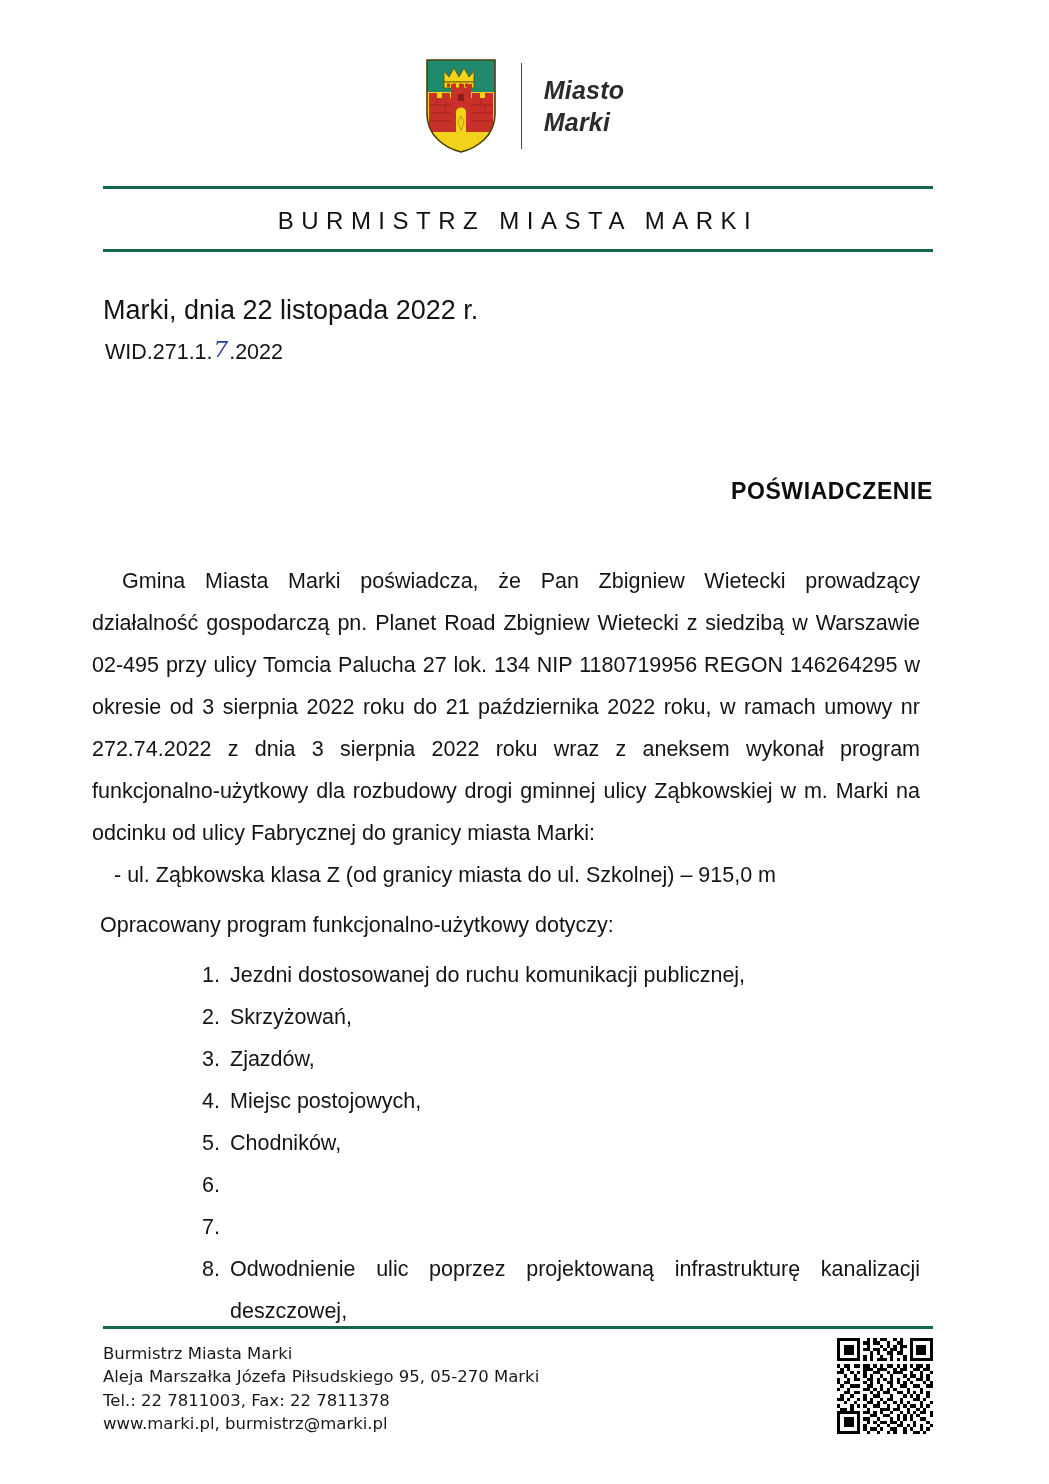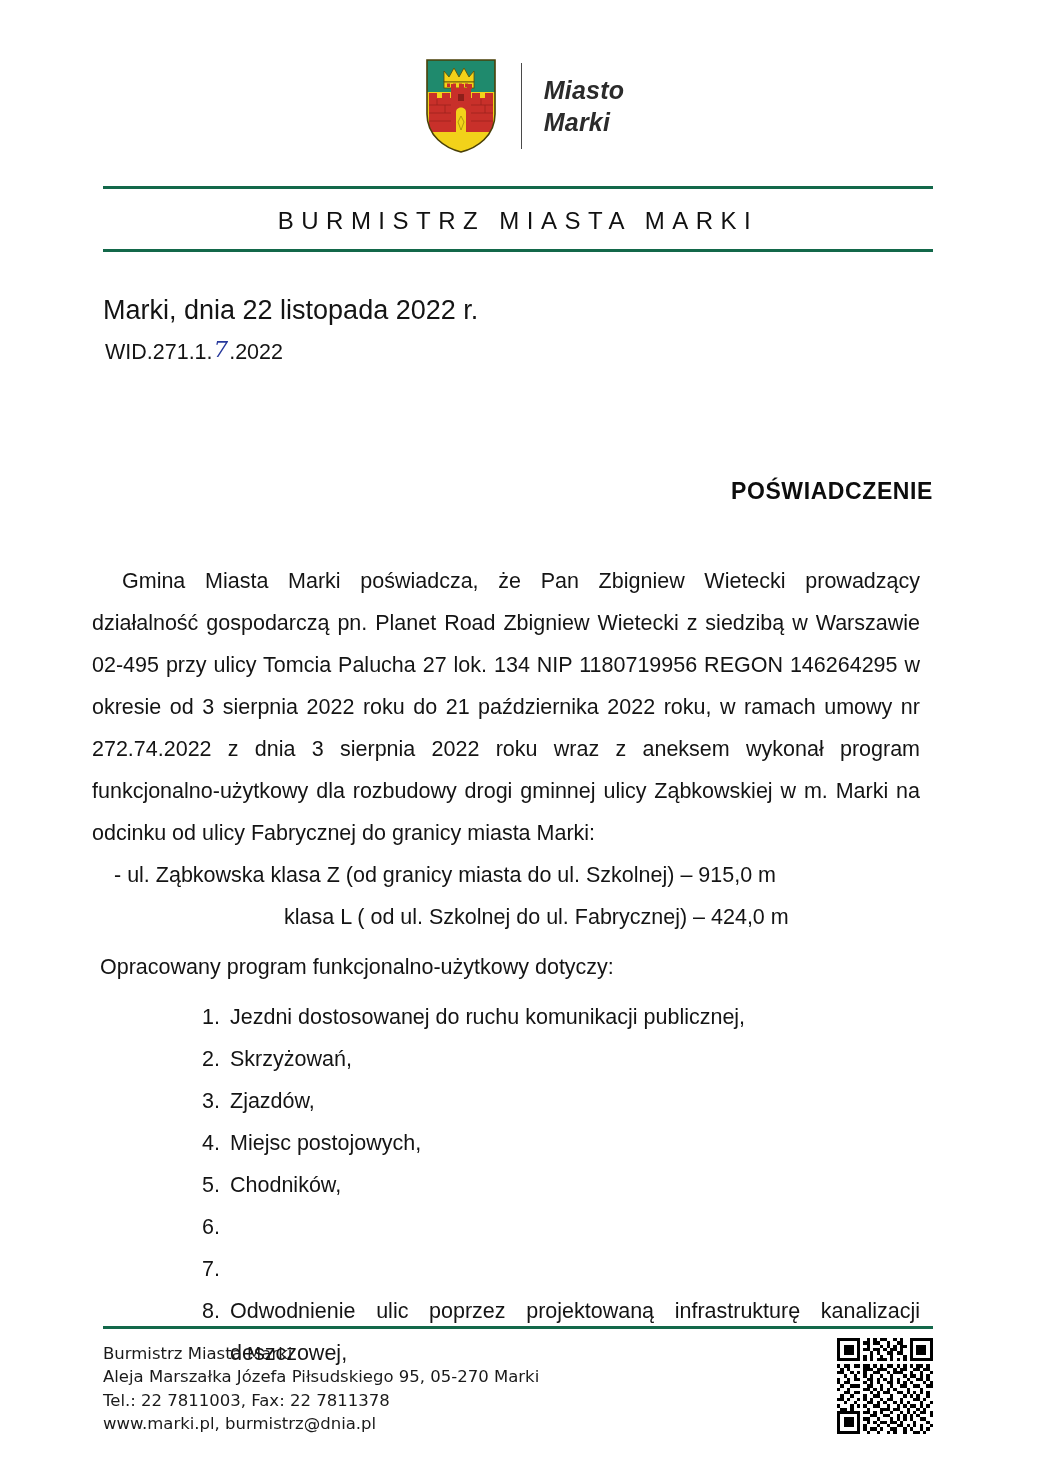--- a/index.html
+++ b/index.html
@@ -289,21 +289,20 @@
 
 <div class="ref-line"><span>WID.271.1.</span><span class="ref-handwritten">7</span><span>.2022</span></div>
 
 <div class="doc-title">POŚWIADCZENIE</div>
 
 <div class="body-block">
 
   <p class="para">Gmina Miasta Marki poświadcza, że Pan Zbigniew Wietecki prowadzący działalność gospodarczą pn. Planet Road Zbigniew Wietecki z siedzibą w Warszawie 02-495 przy ulicy Tomcia Palucha 27 lok. 134 NIP 1180719956 REGON 146264295 w okresie od 3 sierpnia 2022 roku do 21 października 2022 roku, w ramach umowy nr 272.74.2022 z dnia 3 sierpnia 2022 roku wraz z aneksem wykonał program funkcjonalno-użytkowy dla rozbudowy drogi gminnej ulicy Ząbkowskiej w m. Marki na odcinku od ulicy Fabrycznej do granicy miasta Marki:</p>
 
   <p class="line-dash">- ul. Ząbkowska klasa Z (od granicy miasta do ul. Szkolnej) – 915,0 m</p>
-  <p class="line-klasa">klasa L ( od ul. Szkolnej do ul. Fabrycznej) – 424,0 m</p>
   <p class="line-intro">Opracowany program funkcjonalno-użytkowy dotyczy:</p>
 
   <ol class="items">
     <li>
       <span class="num">1.</span>
       <span class="txt nowrap">Jezdni dostosowanej do ruchu komunikacji publicznej,</span>
     </li>
     <li>
       <span class="num">2.</span>
       <span class="txt nowrap">Skrzyżowań,</span>
@@ -333,21 +332,21 @@
   </ol>
 </div>
 
 <div class="footer">
   <div class="rule-green"></div>
   <div class="footer-inner">
     <div class="footer-contact">
       <div>Burmistrz Miasta Marki</div>
       <div>Aleja Marszałka Józefa Piłsudskiego 95, 05-270 Marki</div>
       <div>Tel.: 22 7811003, Fax: 22 7811378</div>
-      <div>www.marki.pl, burmistrz@dnia.pl</div>
+      <div>www.marki.pl, burmistrz@marki.pl</div>
     </div>
 
     <div class="qr">
       <svg viewBox="0 0 29 29" width="96" height="96" shape-rendering="crispEdges" xmlns="http://www.w3.org/2000/svg">
         <rect width="29" height="29" fill="#ffffff"></rect>
         <g fill="#000000">
 
           <rect x="0" y="0" width="7" height="1"></rect>
             <rect x="0" y="6" width="7" height="1"></rect>
           <rect x="0" y="0" width="1" height="7"></rect>

